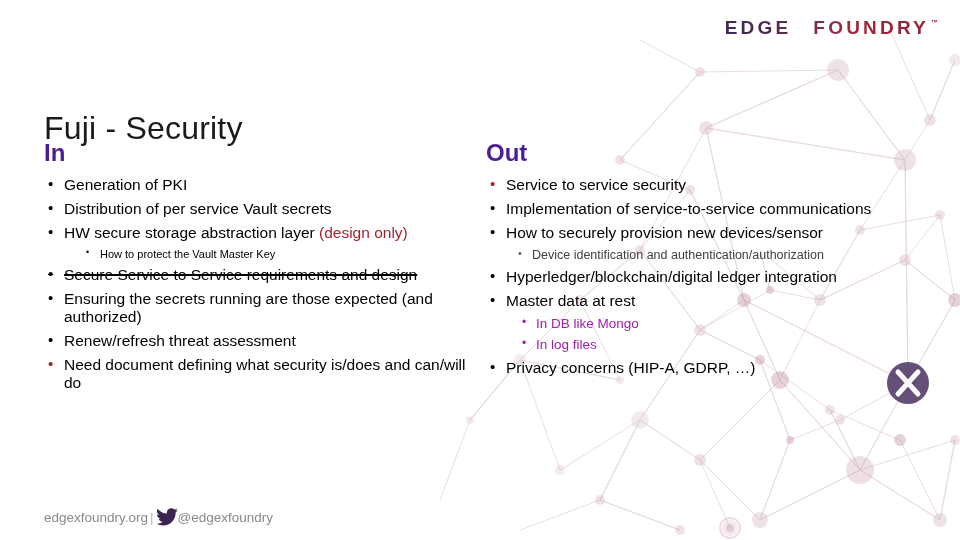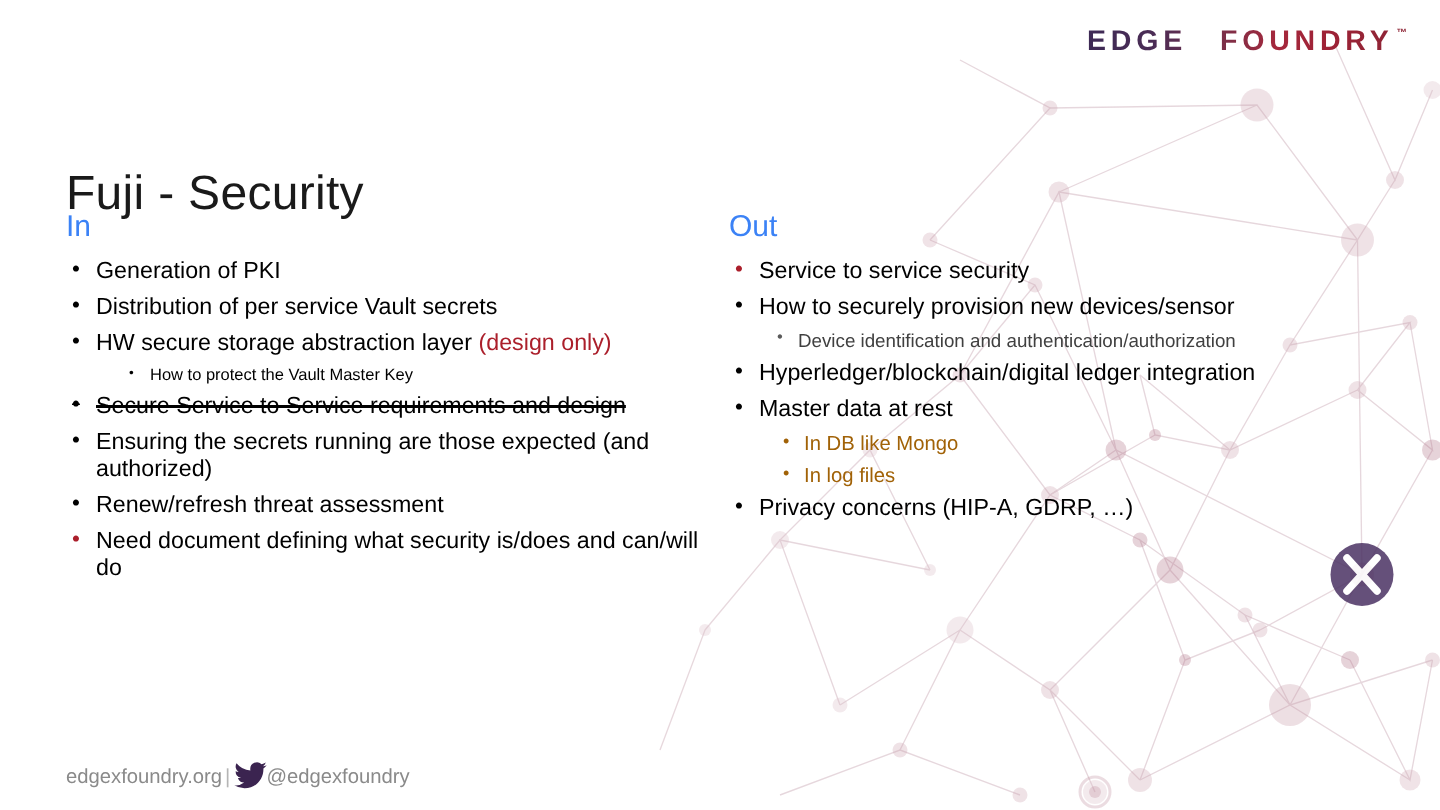--- a/index.html
+++ b/index.html
@@ -75,24 +75,25 @@
   
   .column {
     position: absolute;
     top: 140px;
     z-index: 4;
   }
   #col-in { left: 44px;  width: 430px; }
   #col-out { left: 486px; width: 400px; }
 
   .col-heading {
-    font-size: 20px;
-    color: #3b82f6;
+    font-size: 24px;
+    color: #4c1d95;
     margin: 0 0 10px 0;
     line-height: 1.1;
+    font-weight: bold;
   }
   ul.bullets {
     list-style: none;
     margin: 0;
     padding: 0;
   }
   ul.bullets li {
     position: relative;
     font-size: 15.5px;
     line-height: 1.16;
@@ -125,21 +126,21 @@
   }
   ul.bullets li.lvl2.med {
     font-size: 12.5px;
     padding-left: 46px;
     color: #404040;
   }
   ul.bullets li.lvl2.med::before { left: 32px; font-size: 11px; }
   ul.bullets li.lvl2.dark {
     font-size: 13.5px;
     padding-left: 50px;
-    color: #a16207;
+    color: #a21caf;
   }
   ul.bullets li.lvl2.dark::before { left: 36px; font-size: 12px; }
 
   .red { color: #ab1f2b; margin-top: 25px; }
   li.red, li.red::before { color: #ab1f2b; }
   li.grey, li.grey::before { color: #5a5a5a; }
   li.struck { text-decoration: line-through; text-decoration-thickness: 1.5px; }
   li.struck::before { text-decoration: line-through; }
 
   
@@ -259,20 +260,21 @@
       <li class="lvl1"><span>Ensuring the secrets running are those expected (and authorized)</span></li>
       <li class="lvl1"><span>Renew/refresh threat assessment</span></li>
       <li class="lvl1 red"><span>Need document defining what security is/does and can/will do</span></li>
     </ul>
   </div>
 
   <div class="column" id="col-out">
     <div class="col-heading">Out</div>
     <ul class="bullets">
       <li class="lvl1 red"><span>Service to service security</span></li>
+      <li class="lvl1"><span>Implementation of service-to-service communications</span></li>
       <li class="lvl1"><span>How to securely provision new devices/sensor</span></li>
       <li class="lvl2 med grey"><span>Device identification and authentication/authorization</span></li>
       <li class="lvl1"><span>Hyperledger/blockchain/digital ledger integration</span></li>
       <li class="lvl1"><span>Master data at rest</span></li>
       <li class="lvl2 dark"><span>In DB like Mongo</span></li>
       <li class="lvl2 dark"><span>In log files</span></li>
       <li class="lvl1"><span>Privacy concerns (HIP-A, GDRP, …)</span></li>
     </ul>
   </div>
 

